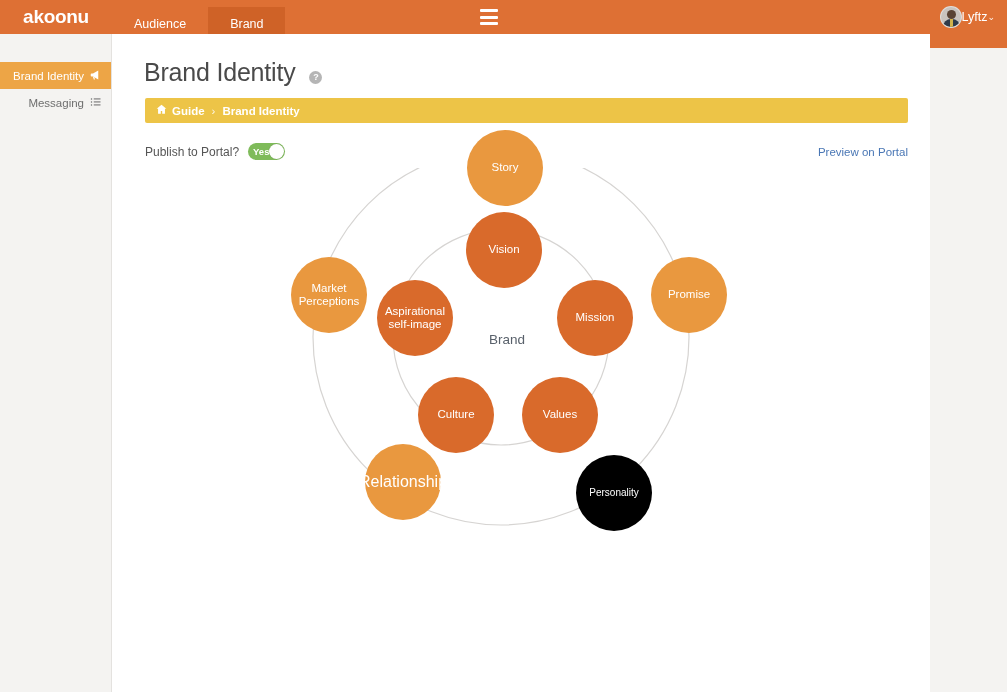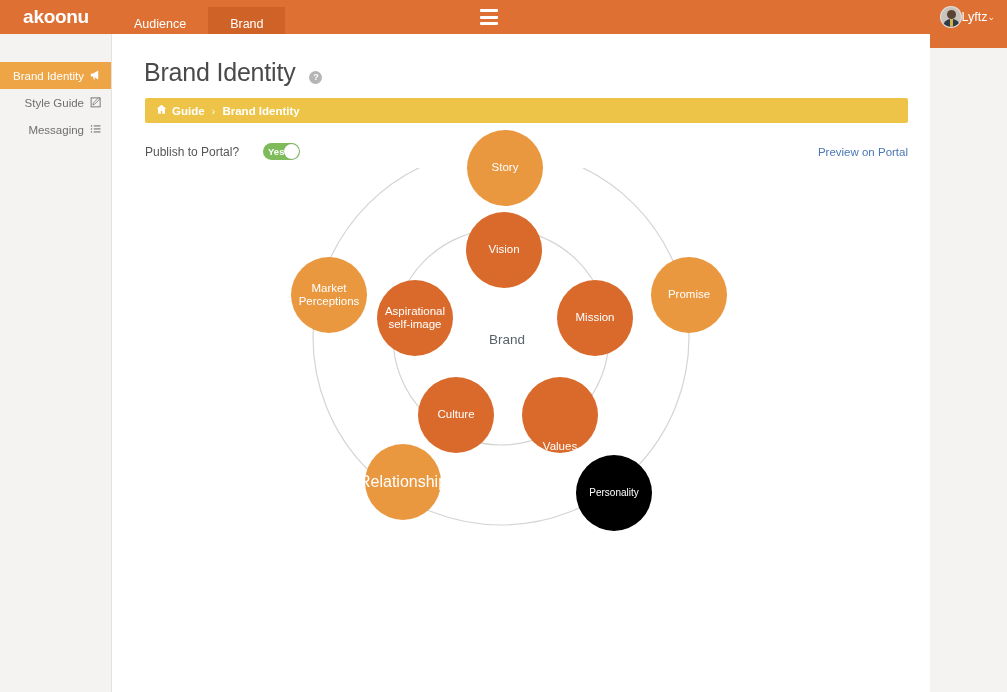--- a/index.html
+++ b/index.html
@@ -96,21 +96,21 @@
     padding: 0 11px; color: #ffffff; font-size: 11.5px; font-weight: bold;
   }
   .bc-home { display: flex; align-items: center; gap: 5px; cursor: pointer; }
   .bc-sep { font-weight: normal; opacity: .85; }
   .bc-current { cursor: default; }
 
   .toolbar {
     margin: 20px 22px 0 33px;
     display: flex; align-items: center; justify-content: space-between;
   }
-  .publish-group { display: flex; align-items: center; gap: 24px; }
+  .publish-group { display: flex; align-items: center; gap: 9px; }
   .publish-label { font-size: 12px; color: #555555; }
   .toggle {
     width: 37px; height: 17px; border-radius: 9px;
     background: #7fbb5a; position: relative; cursor: pointer;
     display: flex; align-items: center;
   }
   .toggle-text { color: #ffffff; font-size: 9.5px; font-weight: bold; padding-left: 5px; }
   .toggle-knob {
     position: absolute; right: 1px; top: 1px;
     width: 15px; height: 15px; border-radius: 50%;
@@ -157,29 +157,20 @@
   </div>
 </div>
 
 <div class="sidebar">
   <div class="side-item active">
     <span>Brand Identity</span>
     <span class="side-icon">
       <svg width="12" height="12" viewBox="0 0 16 16">
           <path d="M11 2 4 6H2a1 1 0 0 0-1 1v2a1 1 0 0 0 1 1h2l7 4V2z" fill="#fff"></path>
           <path d="M4 10.5 5 14h1.6l-.9-3.5z" fill="#fff"></path>
-        </svg>
-    </span>
-  </div>
-  <div class="side-item">
-    <span>Style Guide</span>
-    <span class="side-icon">
-      <svg width="12" height="12" viewBox="0 0 16 16">
-          <rect x="1.5" y="2.5" width="12" height="12" fill="none" stroke="#6f6f6f" stroke-width="1.2"></rect>
-          <path d="M6 11l7-7-1.6-1.6-7 7L4 12z" fill="#fff" stroke="#6f6f6f" stroke-width="1.1"></path>
         </svg>
     </span>
   </div>
   <div class="side-item">
     <span>Messaging</span>
     <span class="side-icon">
       <svg width="12" height="12" viewBox="0 0 16 16">
         <circle cx="2" cy="4" r="1" fill="#6f6f6f"></circle>
           <rect x="5" y="3.2" width="9" height="1.4" fill="#6f6f6f"></rect>
         <circle cx="2" cy="8" r="1" fill="#6f6f6f"></circle>
@@ -242,21 +233,21 @@
         </div>
         <div class="node" style="left: 179px; top: 89px; width: 76px; height: 76px; background: rgb(233, 152, 63); font-size: 11.5px;">
           <span class="node-label">Market Perceptions</span>
         </div>
         <div class="node" style="left: 354px; top: 44px; width: 76px; height: 76px; background: rgb(217, 106, 43); font-size: 11.5px;">
           <span class="node-label">Vision</span>
         </div>
         <div class="node" style="left: 445px; top: 112px; width: 76px; height: 76px; background: rgb(217, 106, 43); font-size: 11.5px;">
           <span class="node-label">Mission</span>
         </div>
-        <div class="node" style="left: 410px; top: 209px; width: 76px; height: 76px; background: rgb(217, 106, 43); font-size: 11.5px; align-items: flex-end;">
+        <div class="node" style="left: 410px; top: 209px; width: 76px; height: 76px; background: rgb(217, 106, 43); font-size: 11.5px;">
           <span class="node-label">Values</span>
         </div>
         <div class="node" style="left: 306px; top: 209px; width: 76px; height: 76px; background: rgb(217, 106, 43); font-size: 11.5px;">
           <span class="node-label">Culture</span>
         </div>
         <div class="node" style="left: 265px; top: 112px; width: 76px; height: 76px; background: rgb(217, 106, 43); font-size: 11.5px;">
           <span class="node-label">Aspirational self-image</span>
         </div>
       </div>
     <div class="center-label" id="center-label" style="left: 395px; top: 171px;">Brand</div>

